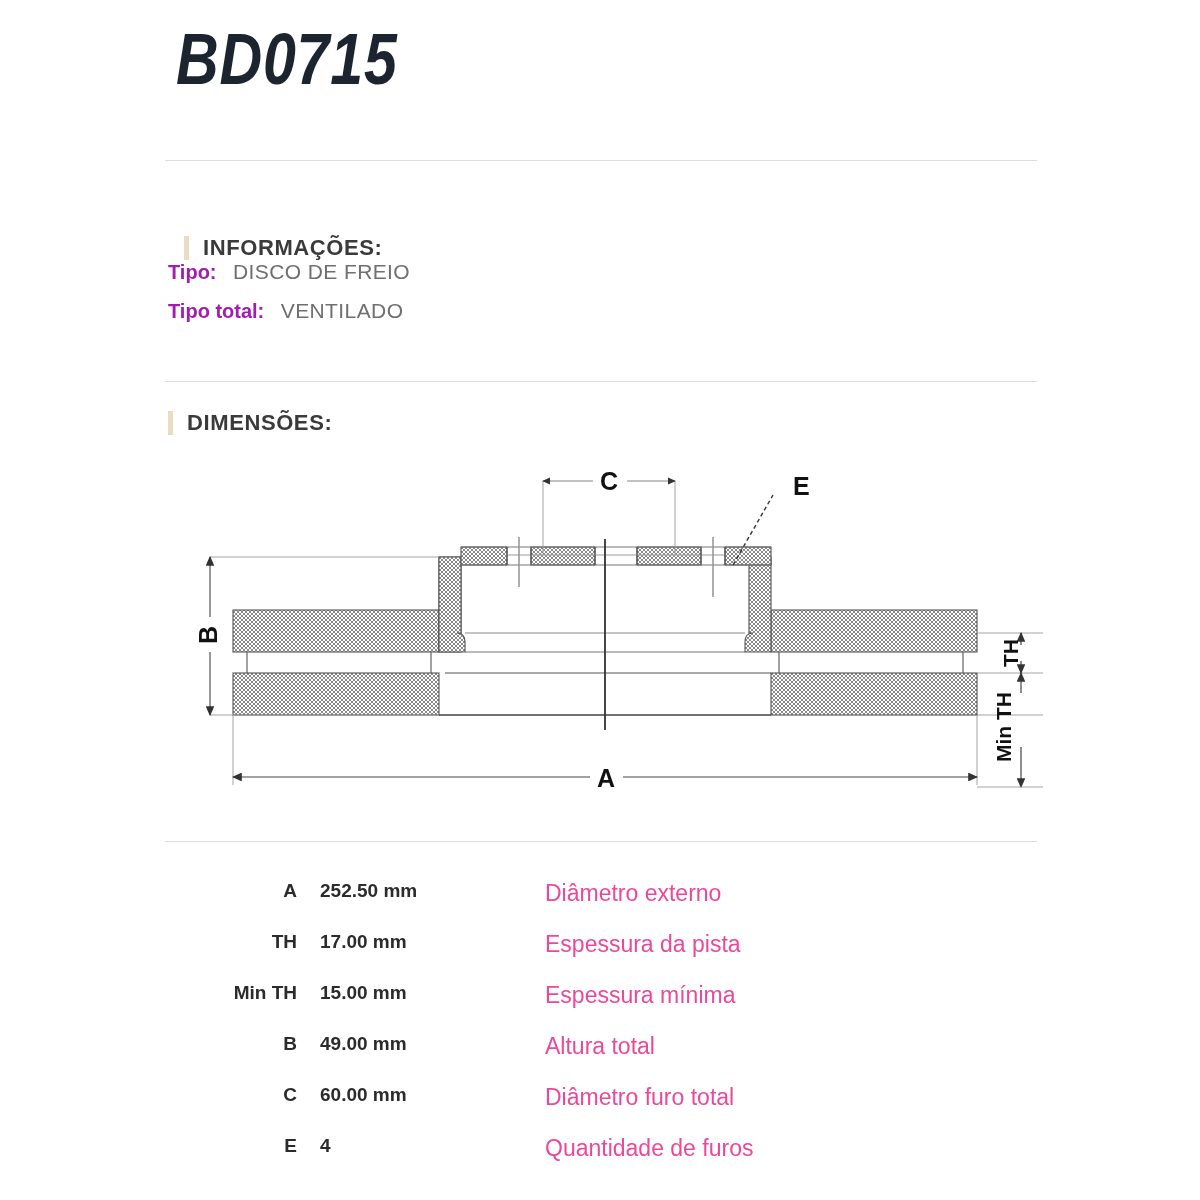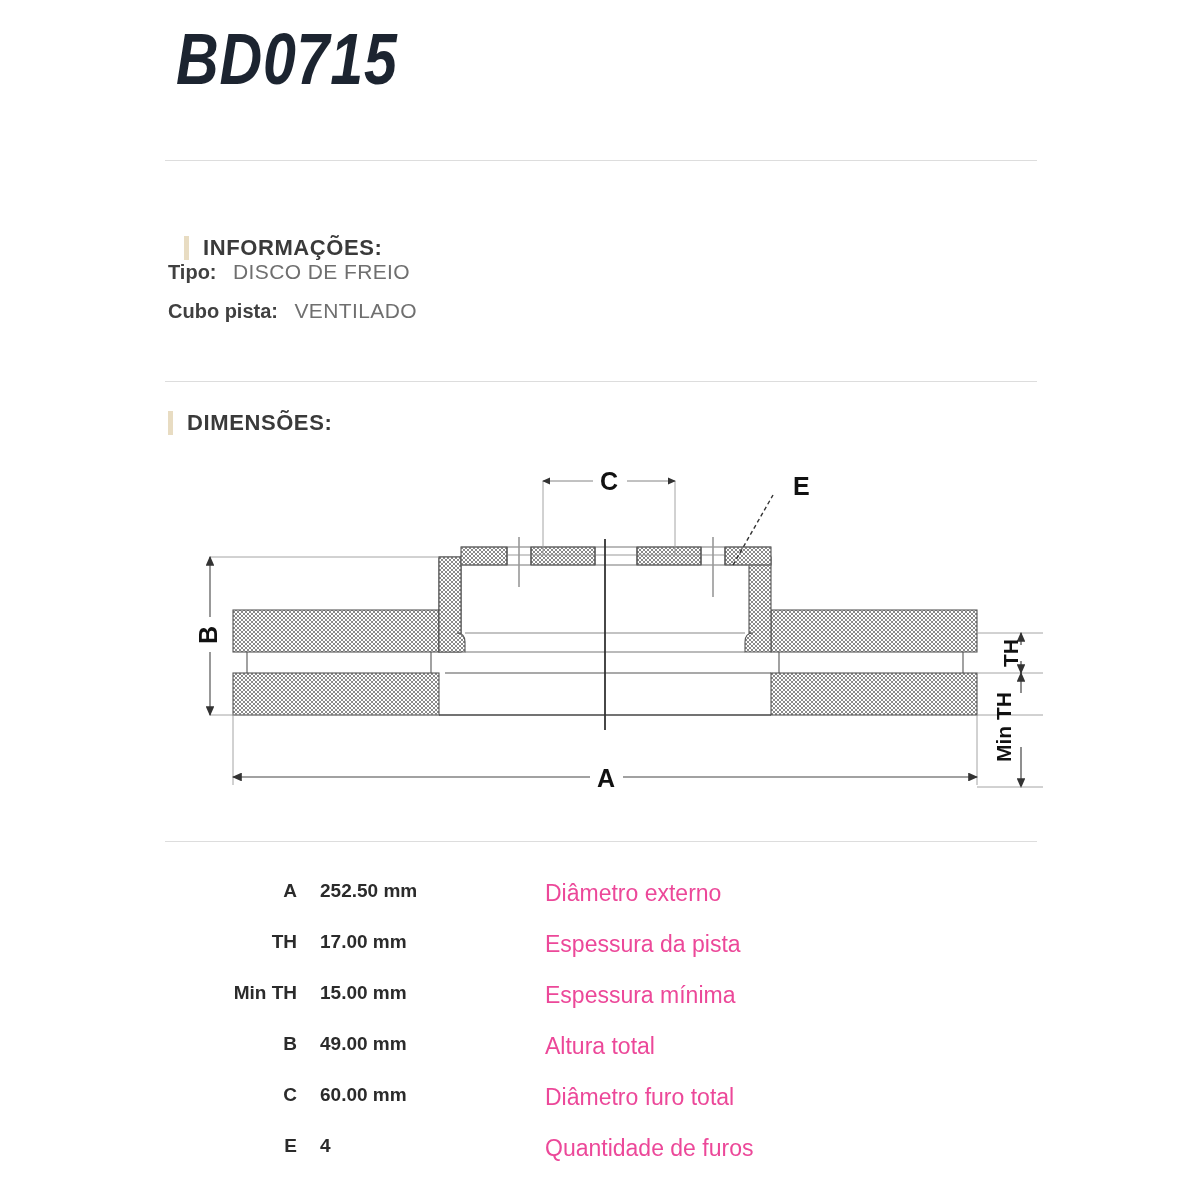--- a/index.html
+++ b/index.html
@@ -55,21 +55,21 @@
   .sh-info{left:184px;top:203px;margin-top:32px;}
   .sh-dim{left:168px;top:410px;}
 
   
   .info-list{
     position:absolute;left:168px;top:253px;
     line-height:37px;
   }
   .info-row{white-space:nowrap;}
   .info-label{
-    font-size:20px;color:#404040;font-weight:bold;
+    font-size:20px;color:#a21caf;font-weight:bold;
   }
   .info-value{
     font-size:21px;color:#6f6f6f;font-weight:normal;
     margin-left:12px;letter-spacing:.4px;
   }
 
   
   .drawing{
     position:absolute;left:165px;top:447px;
     width:880px;height:385px;
@@ -114,21 +114,21 @@
     <span class="bar"></span>
     <span class="txt">INFORMAÇÕES:</span>
   </div>
 
   <div class="info-list">
     <div class="info-row">
       <span class="info-label">Tipo:</span>
       <span class="info-value">DISCO DE FREIO</span>
     </div>
     <div class="info-row">
-      <span class="info-label">Cubo pista:</span>
+      <span class="info-label">Tipo total:</span>
       <span class="info-value">VENTILADO</span>
     </div>
   </div>
 
   <div class="divider d2"></div>
 
   <div class="section-head sh-dim">
     <span class="bar"></span>
     <span class="txt">DIMENSÕES:</span>
   </div>

